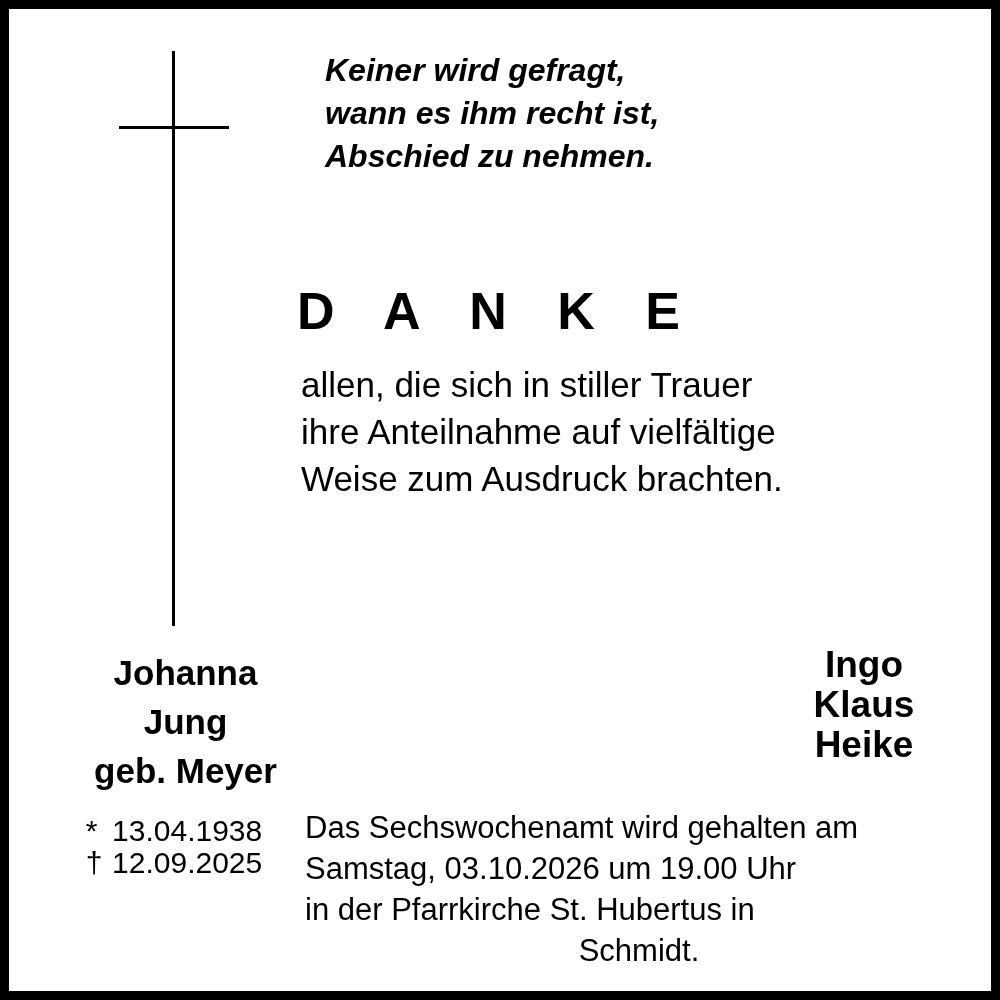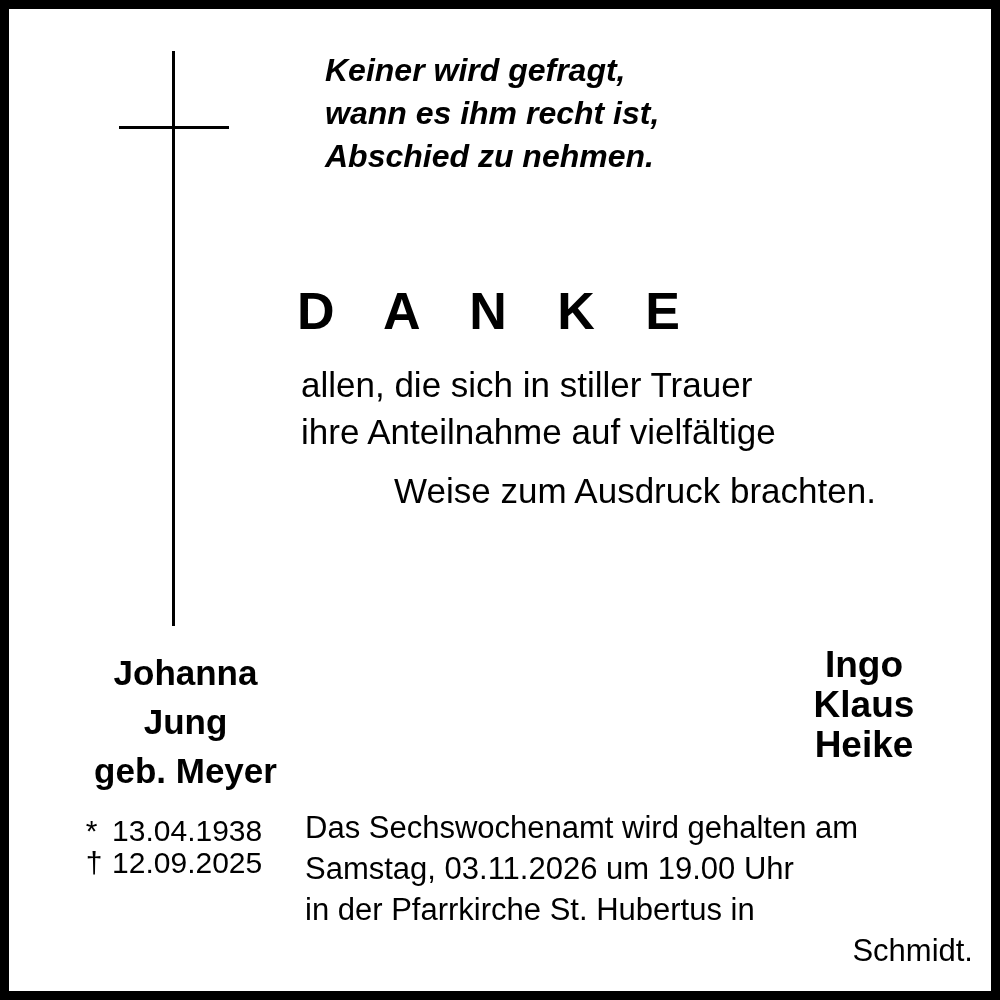--- a/index.html
+++ b/index.html
@@ -82,22 +82,21 @@
   .thanks {
     position: absolute;
     left: 292px;
     top: 352px;
     width: 668px;
     font-size: 35px;
     line-height: 47px;
     text-align: justify;
   }
   .thanks .lastline {
-    text-align: center;
-    margin-top: 12px;
+    text-align: left;
   }
 
   
   .nameblock {
     position: absolute;
     left: 34px;
     top: 632px;
     width: 285px;
     text-align: center;
     font-weight: bold;
@@ -141,21 +140,21 @@
   .service {
     position: absolute;
     left: 296px;
     top: 798px;
     width: 668px;
     font-size: 31px;
     line-height: 41px;
     text-align: justify;
   }
   .service .lastline {
-    text-align: right;
+    text-align: center;
   }
 </style>
 </head>
 <body>
 
 <div class="page">
   <div class="inner">
 
     <div class="cross">
       <div class="vbar"></div>
@@ -194,19 +193,19 @@
     </div>
 
     <div class="survivors">
       <div>Ingo</div>
       <div>Klaus</div>
       <div>Heike</div>
     </div>
 
     <div class="service">
       <div>Das Sechswochenamt wird gehalten am</div>
-      <div>Samstag, 03.11.2026 um 19.00 Uhr</div>
+      <div>Samstag, 03.10.2026 um 19.00 Uhr</div>
       <div>in der Pfarrkirche St. Hubertus in</div>
       <div class="lastline">Schmidt.</div>
     </div>
 
   </div>
 </div>
 
 </body></html>

